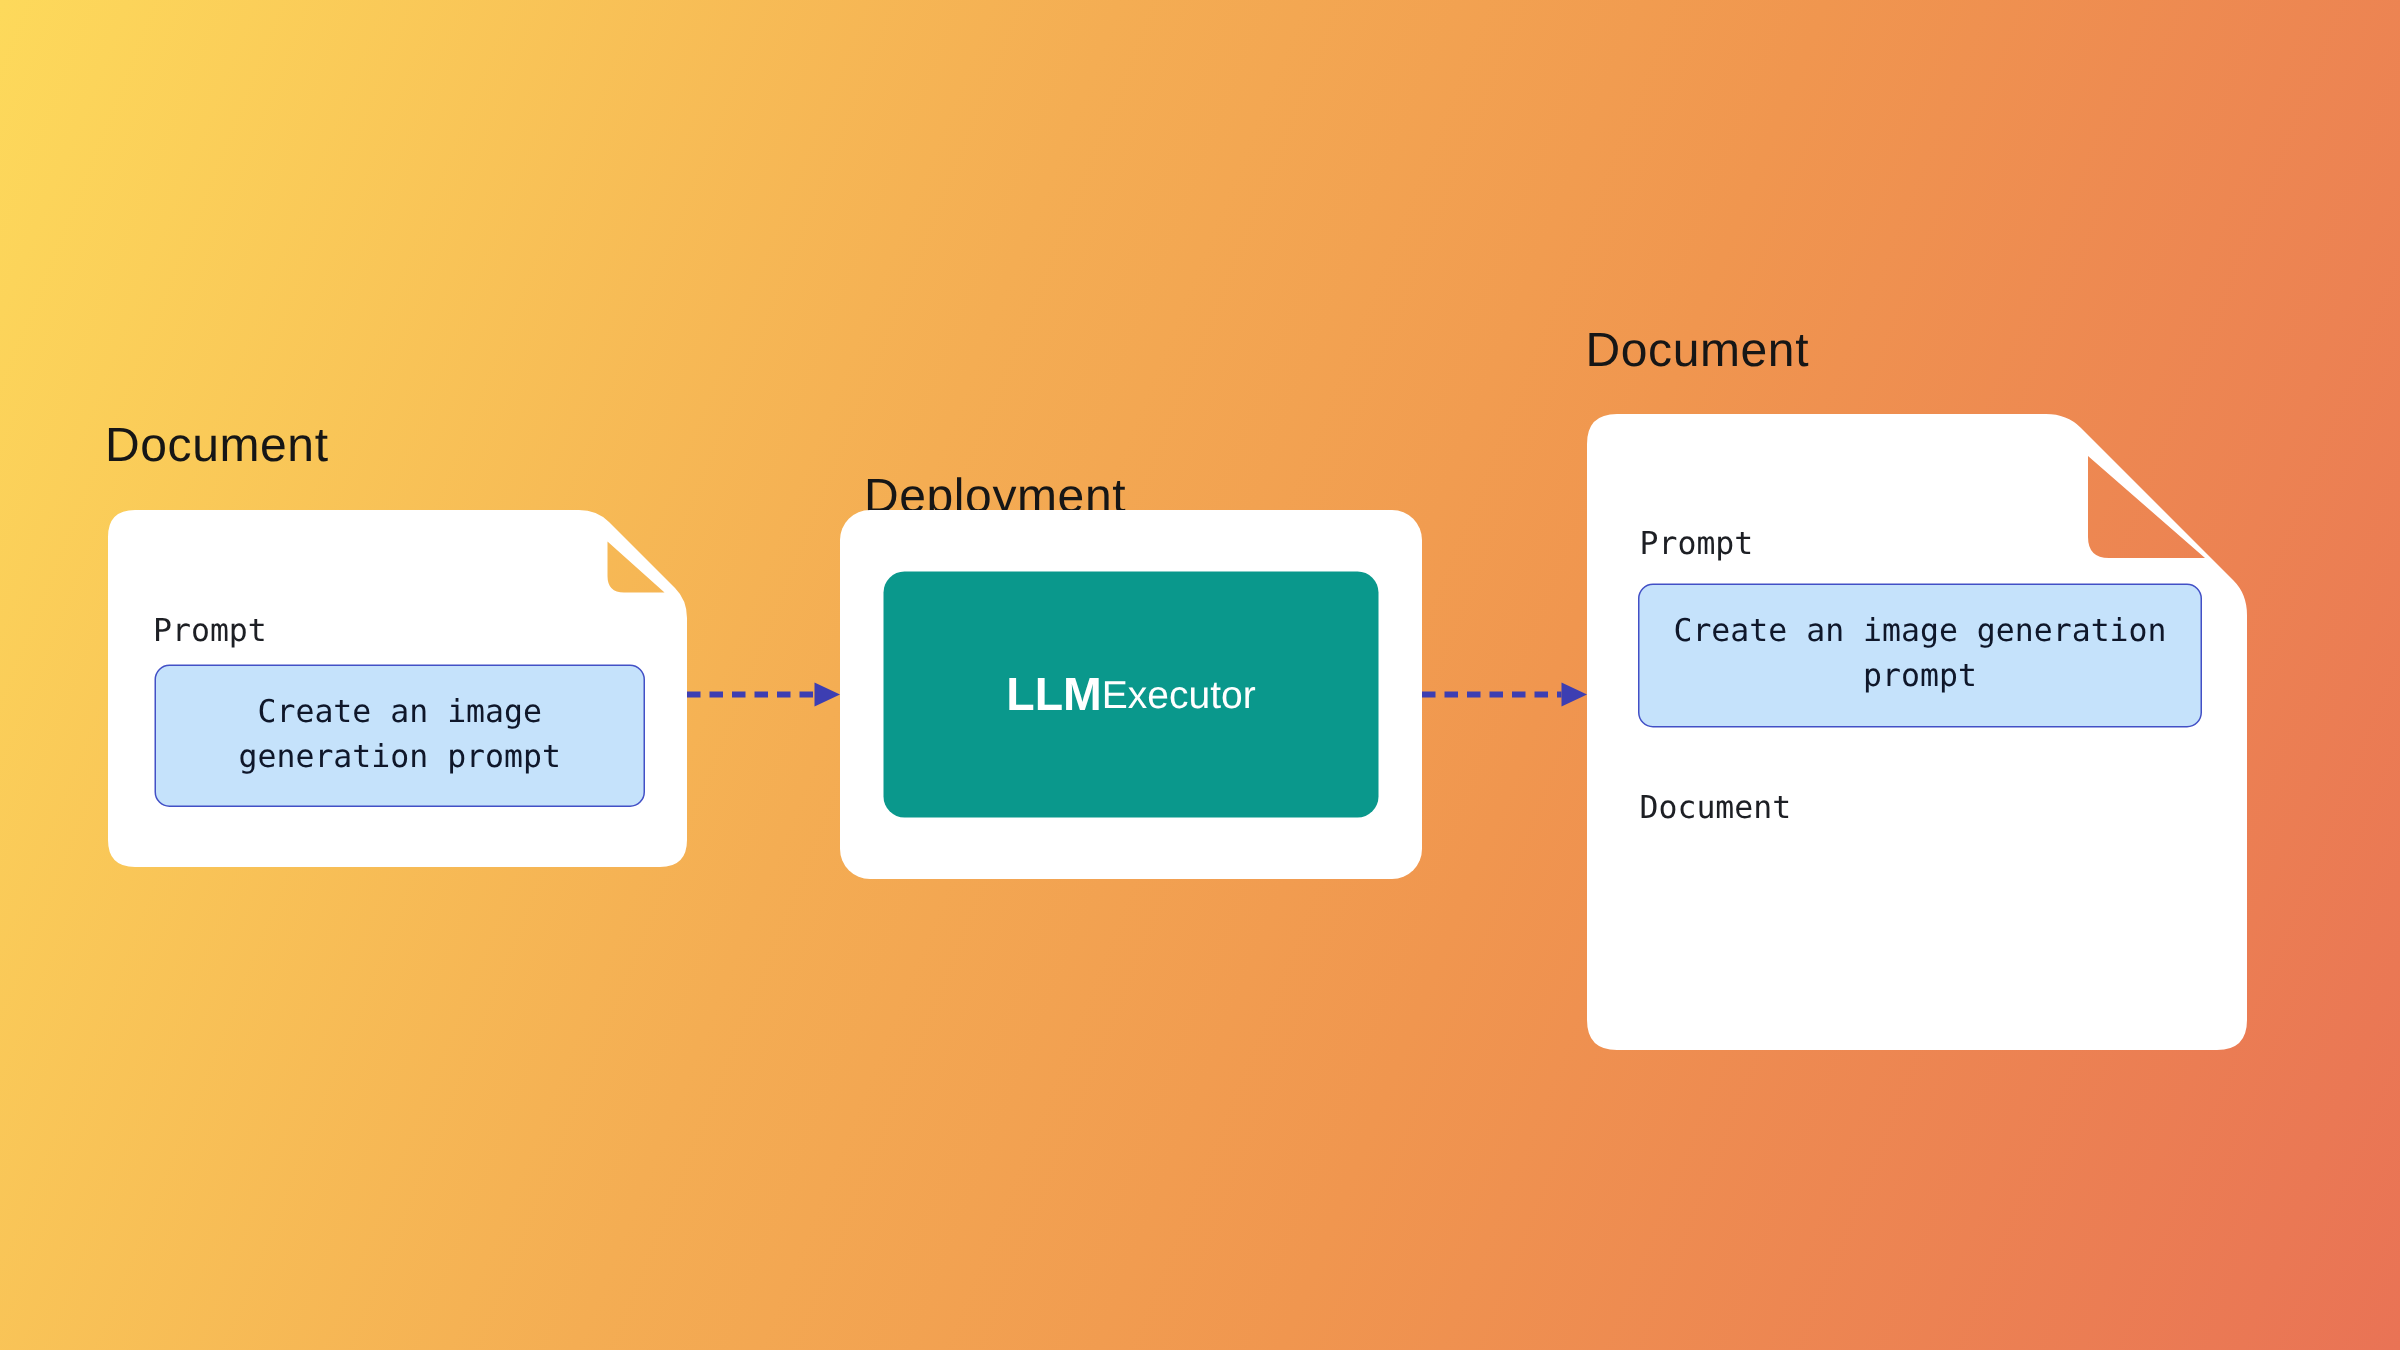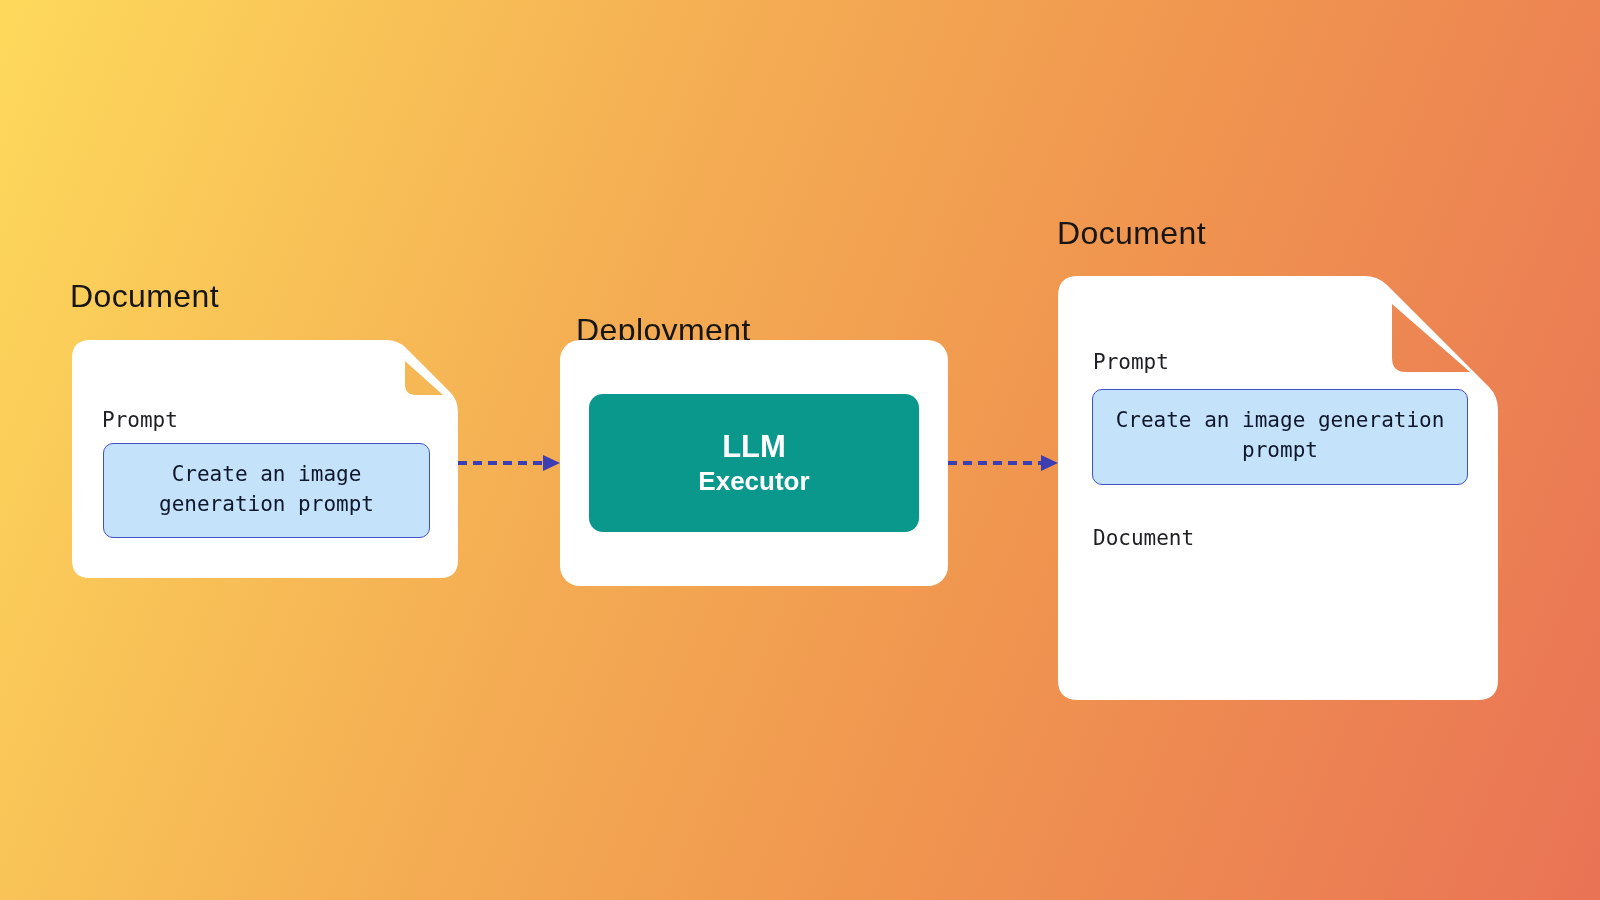--- a/index.html
+++ b/index.html
@@ -23,26 +23,26 @@
     position:absolute;background:#c5e2fb;border:1.5px solid#4250c6;
     border-radius:10px;box-sizing:border-box;
     font-family:"DejaVu Sans Mono",monospace;font-size:21px;line-height:30px;
     color:#0f172a;padding:15px 17px;
   }
   .plain-card{
     position:absolute;background:#ffffff;border-radius:20px;
     display:flex;align-items:center;justify-content:center;
   }
   .executor-box{
-    width:330px;height:138px;background:#0a988c;border-radius:14px;
-    display:flex;flex-direction:column;align-items:center;justify-content:center;
+    width:330px;height:164px;background:#0a988c;border-radius:14px;
+    display:flex;flex-direction:row;align-items:center;justify-content:center;
     color:#ffffff;text-align:center;
   }
   .executor-box .box-title{font-size:31px;font-weight:700;line-height:36px;}
-  .executor-box .box-subtitle{font-size:26px;font-weight:700;line-height:32px;}
+  .executor-box .box-subtitle{font-size:26px;font-weight:400;line-height:32px;}
   .flow-arrow{position:absolute;}
 </style>
 </head>
 <body>
 
 <div id="stage">
 
   <div class="node-title" style="left:70px;top:280px;">Document</div>
   <div class="node-title" style="left:576px;top:282px;margin-top:32px;">Deployment</div>
   <div class="node-title" style="left:1057px;top:217px;">Document</div>

